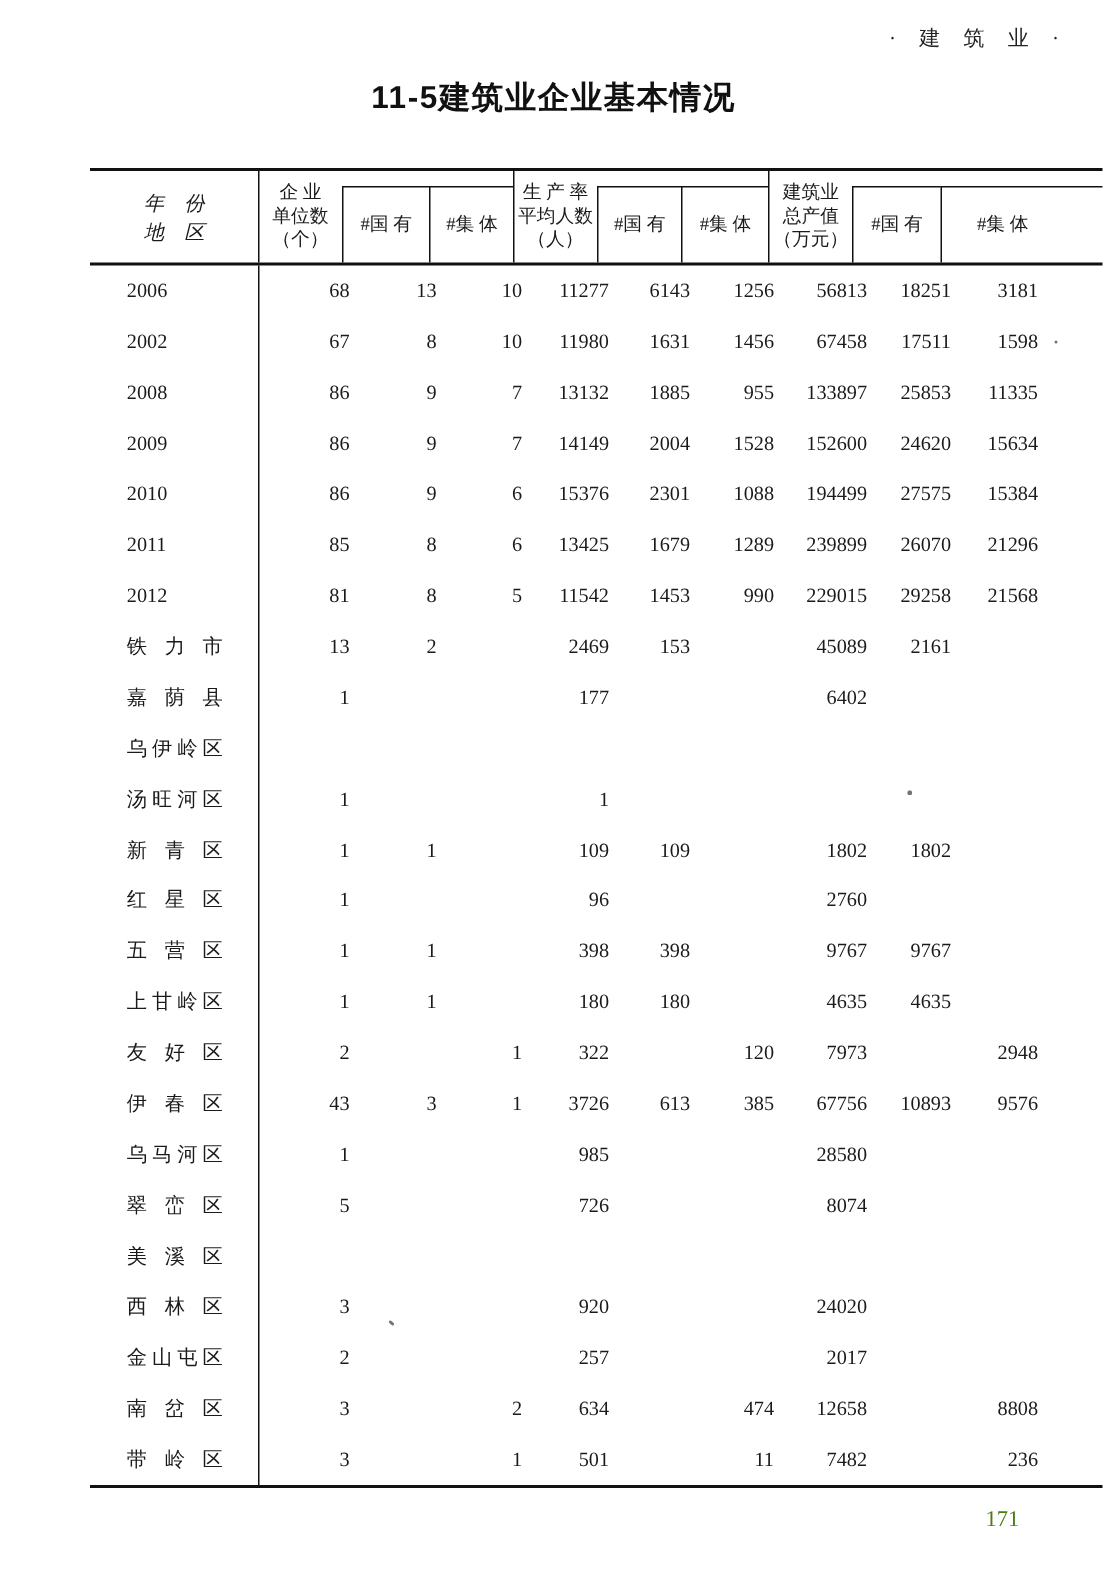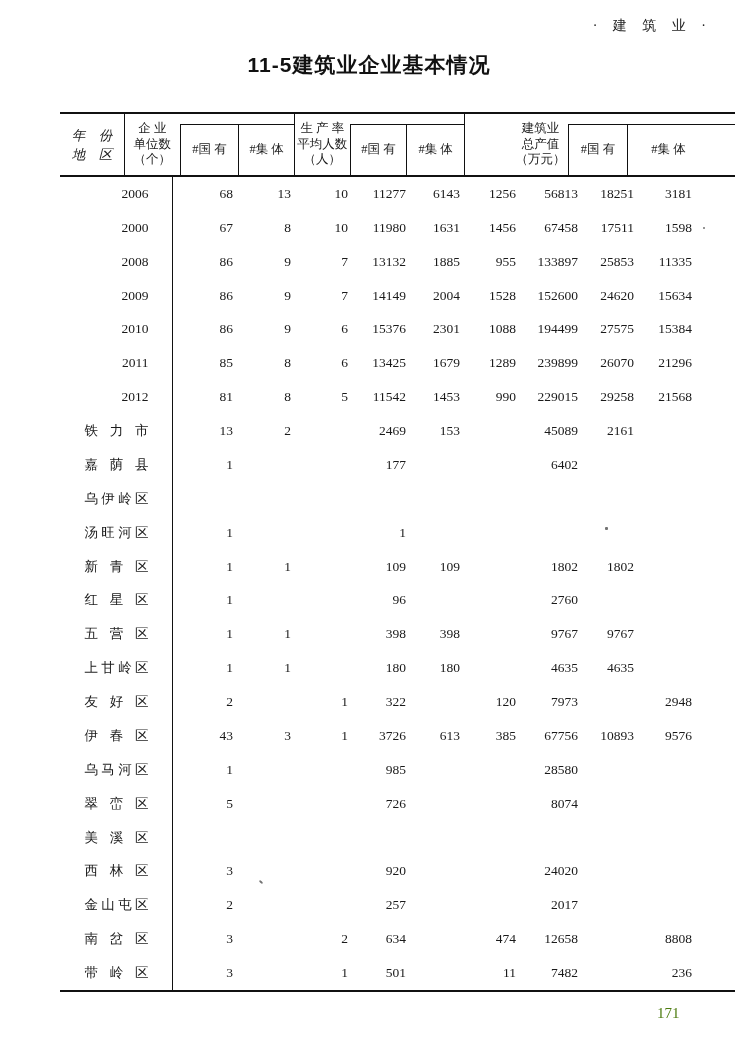--- a/index.html
+++ b/index.html
@@ -28,40 +28,40 @@
   .thead *{box-sizing:border-box;}
   .hc1{
     width:113px;border-right:1.5px solid #111;
     display:flex;flex-direction:column;justify-content:center;
     text-align:center;font-size:13.5px;line-height:19px;font-style:italic;
   }
   .hgroup{display:flex;}
   .hgroup.g1,.hgroup.g2{border-right:1.5px solid #111;}
   .hgroup.g1{width:170px;}
   .hgroup.g2{width:170px;}
-  .hgroup.g3{width:222px;margin-left:48px;}
+  .hgroup.g3{width:222px;}
   .hlabel{
     width:55px;display:flex;flex-direction:column;justify-content:center;
     text-align:center;
   }
   .hsub{
     margin-top:10px;border-top:1.5px solid #111;border-left:1.5px solid #111;
     display:flex;align-items:center;justify-content:center;
   }
   .g1 .s1{width:59px;} .g1 .s2{width:56px;}
   .g2 .s1{width:57px;} .g2 .s2{width:58px;}
   .g3 .s1{width:59px;} .g3 .s2{width:108px;padding-right:26px;}
   .tbody{position:relative;border-bottom:2.5px solid #111;}
   .vline{
     position:absolute;left:111.5px;top:0;bottom:0;width:1.5px;background:#111;
   }
   .trow{display:flex;height:33.875px;align-items:center;font-size:13.5px;}
   .rlabel{width:113px;display:flex;justify-content:center;}
   .rlabel span{display:inline-block;width:64px;}
-  .rlabel span.year{text-align:right;}
+  .rlabel span.year{text-align:left;}
   .rlabel span.region{text-align:justify;text-align-last:justify;}
   .val{text-align:right;white-space:nowrap;}
   .c0{width:60px;} .c1{width:58px;} .c2{width:57px;} .c3{width:58px;}
   .c4{width:54px;} .c5{width:56px;} .c6{width:62px;} .c7{width:56px;}
   .c8{width:58px;}
   .rspacer{width:43px;}
   .page-number{
     position:absolute;left:657px;top:1005px;font-size:15px;color:#4d7c0f;text-align:right;
   }
   .artifact{position:absolute;background:#444;border-radius:50%;opacity:.75;}
@@ -136,21 +136,21 @@
     <div class="val c3">11277</div>
     <div class="val c4">6143</div>
     <div class="val c5">1256</div>
     <div class="val c6">56813</div>
     <div class="val c7">18251</div>
     <div class="val c8">3181</div>
     <div class="rspacer"></div>
   </div>
       <div class="trow">
     <div class="rlabel">
-          <span class="year">2000</span>
+          <span class="year">2002</span>
         </div>
     <div class="val c0">67</div>
     <div class="val c1">8</div>
     <div class="val c2">10</div>
     <div class="val c3">11980</div>
     <div class="val c4">1631</div>
     <div class="val c5">1456</div>
     <div class="val c6">67458</div>
     <div class="val c7">17511</div>
     <div class="val c8">1598</div>

